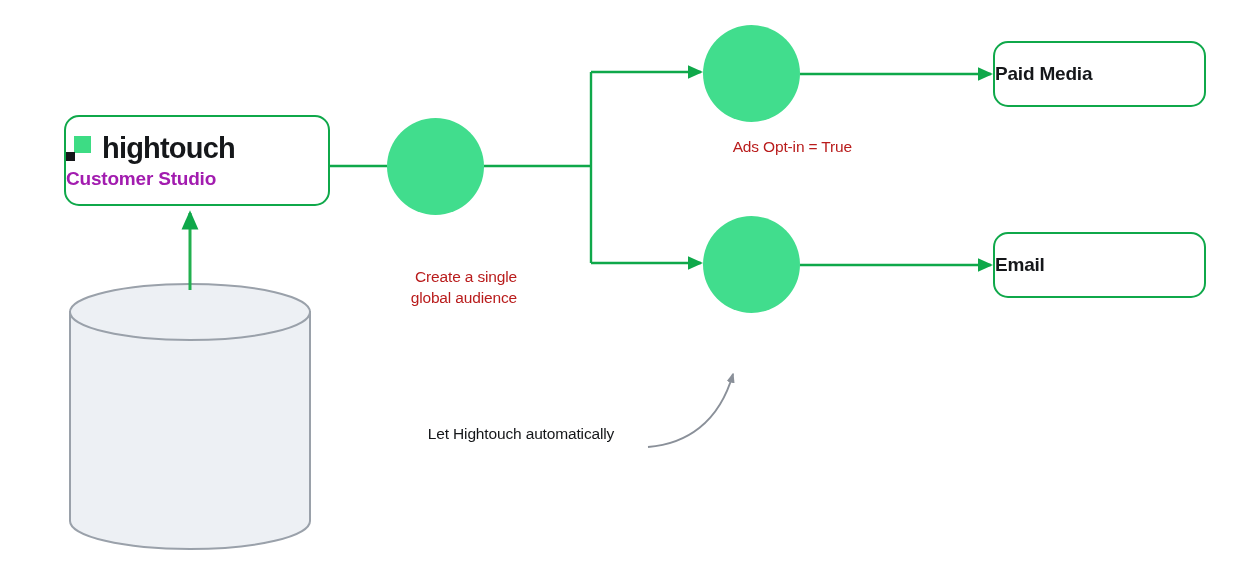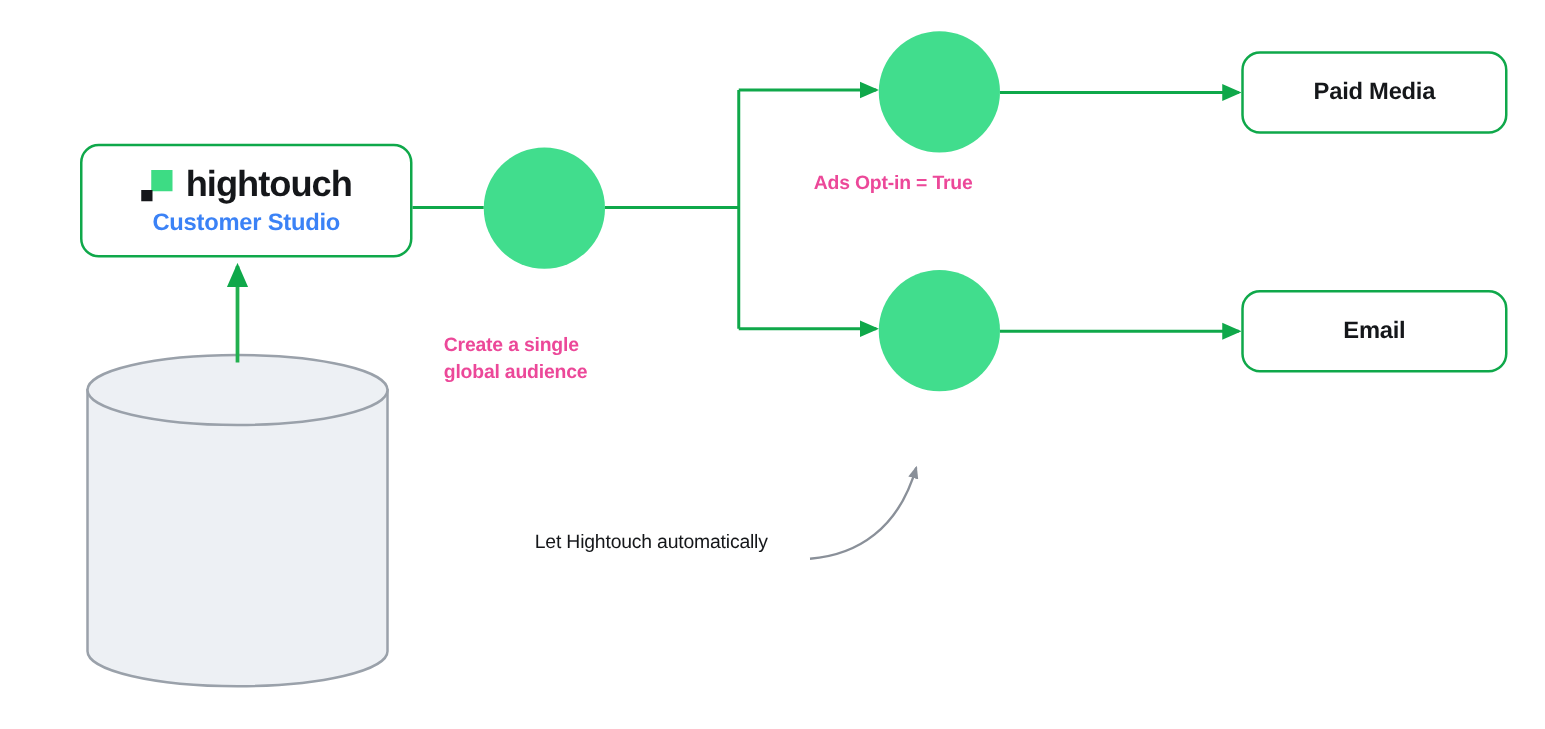--- a/index.html
+++ b/index.html
@@ -25,21 +25,21 @@
     height: 583px;
   }
   .node-box {
     position: absolute;
     box-sizing: border-box;
     background: #ffffff;
     border: 2.2px solid #0FA84A;
     border-radius: 15px;
     display: flex;
     flex-direction: column;
-    align-items: center;
+    align-items: flex-start;
     justify-content: center;
   }
   .studio-box {
     left: 64px;
     top: 115px;
     width: 266px;
     height: 91px;
     gap: 6px;
   }
   .logo-row {
@@ -71,21 +71,21 @@
   .logo-word {
     font-size: 29px;
     font-weight: 700;
     color: #15171A;
     letter-spacing: -0.8px;
     line-height: 1;
   }
   .studio-sub {
     font-size: 19px;
     font-weight: 700;
-    color: #3b82f6;
+    color: #a21caf;
     letter-spacing: -0.2px;
     line-height: 1;
   }
   .dest-box {
     width: 213px;
     height: 66px;
   }
   .dest-paid { left: 993px; top: 41px; }
   .dest-email { left: 993px; top: 232px; }
   .dest-label {
@@ -100,24 +100,24 @@
     background: #41DD8D;
     display: flex;
     align-items: center;
     justify-content: center;
   }
   .circle-global { left: 387px; top: 118px; width: 97px; height: 97px; }
   .circle-ads    { left: 703px; top: 25px;  width: 97px; height: 97px; }
   .circle-email  { left: 703px; top: 216px; width: 97px; height: 97px; }
   .node-caption {
     position: absolute;
-    text-align: left;
+    text-align: right;
     font-size: 15.5px;
-    font-weight: 700;
-    color: #ec4899;
+    font-weight: 400;
+    color: #b91c1c;
     letter-spacing: -0.15px;
     line-height: 1.38;
   }
   .cap-global { left: 355px; top: 226px; width: 162px; margin-top: 40px; }
   .cap-ads    { left: 651px; top: 136px; width: 201px; }
   .cap-mail   { left: 651px; top: 331px; width: 201px; }
   .annotation {
     position: absolute;
     left: 371px;
     top: 423px;

